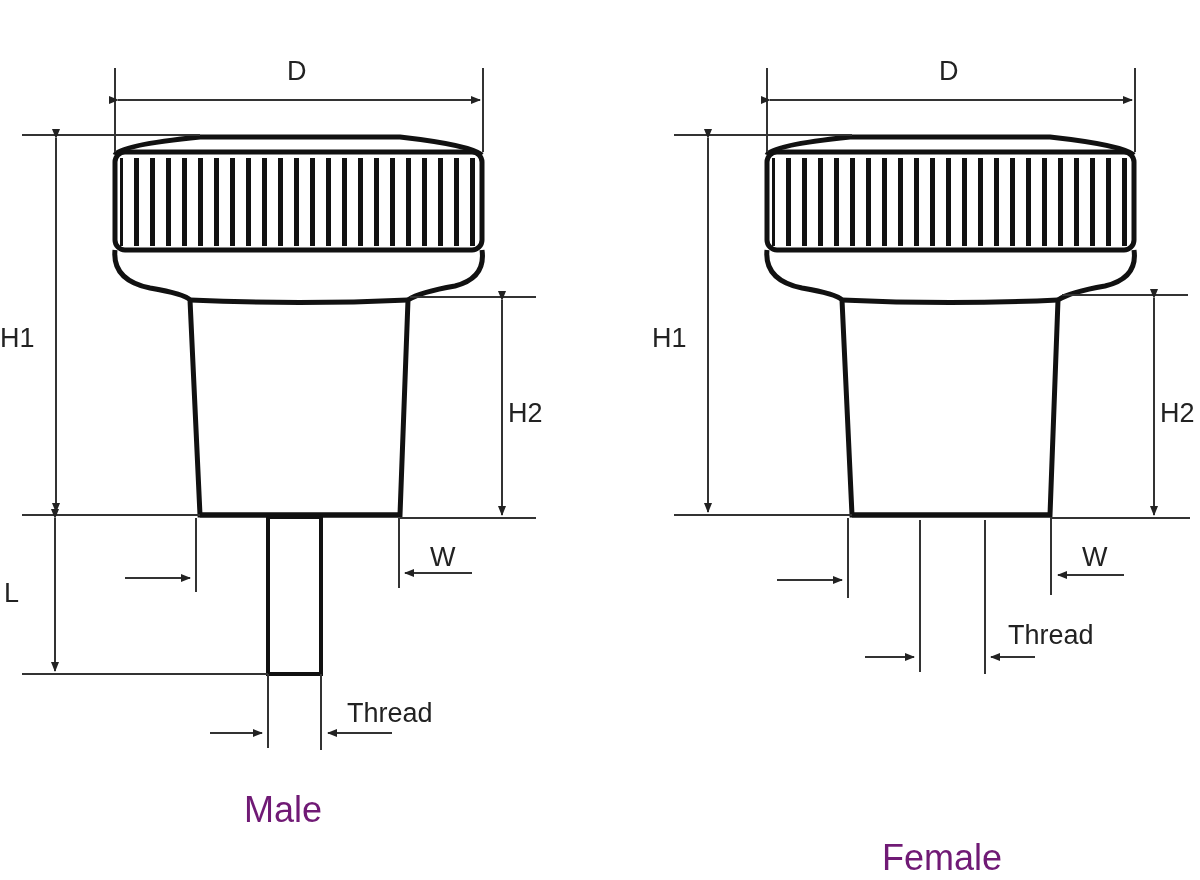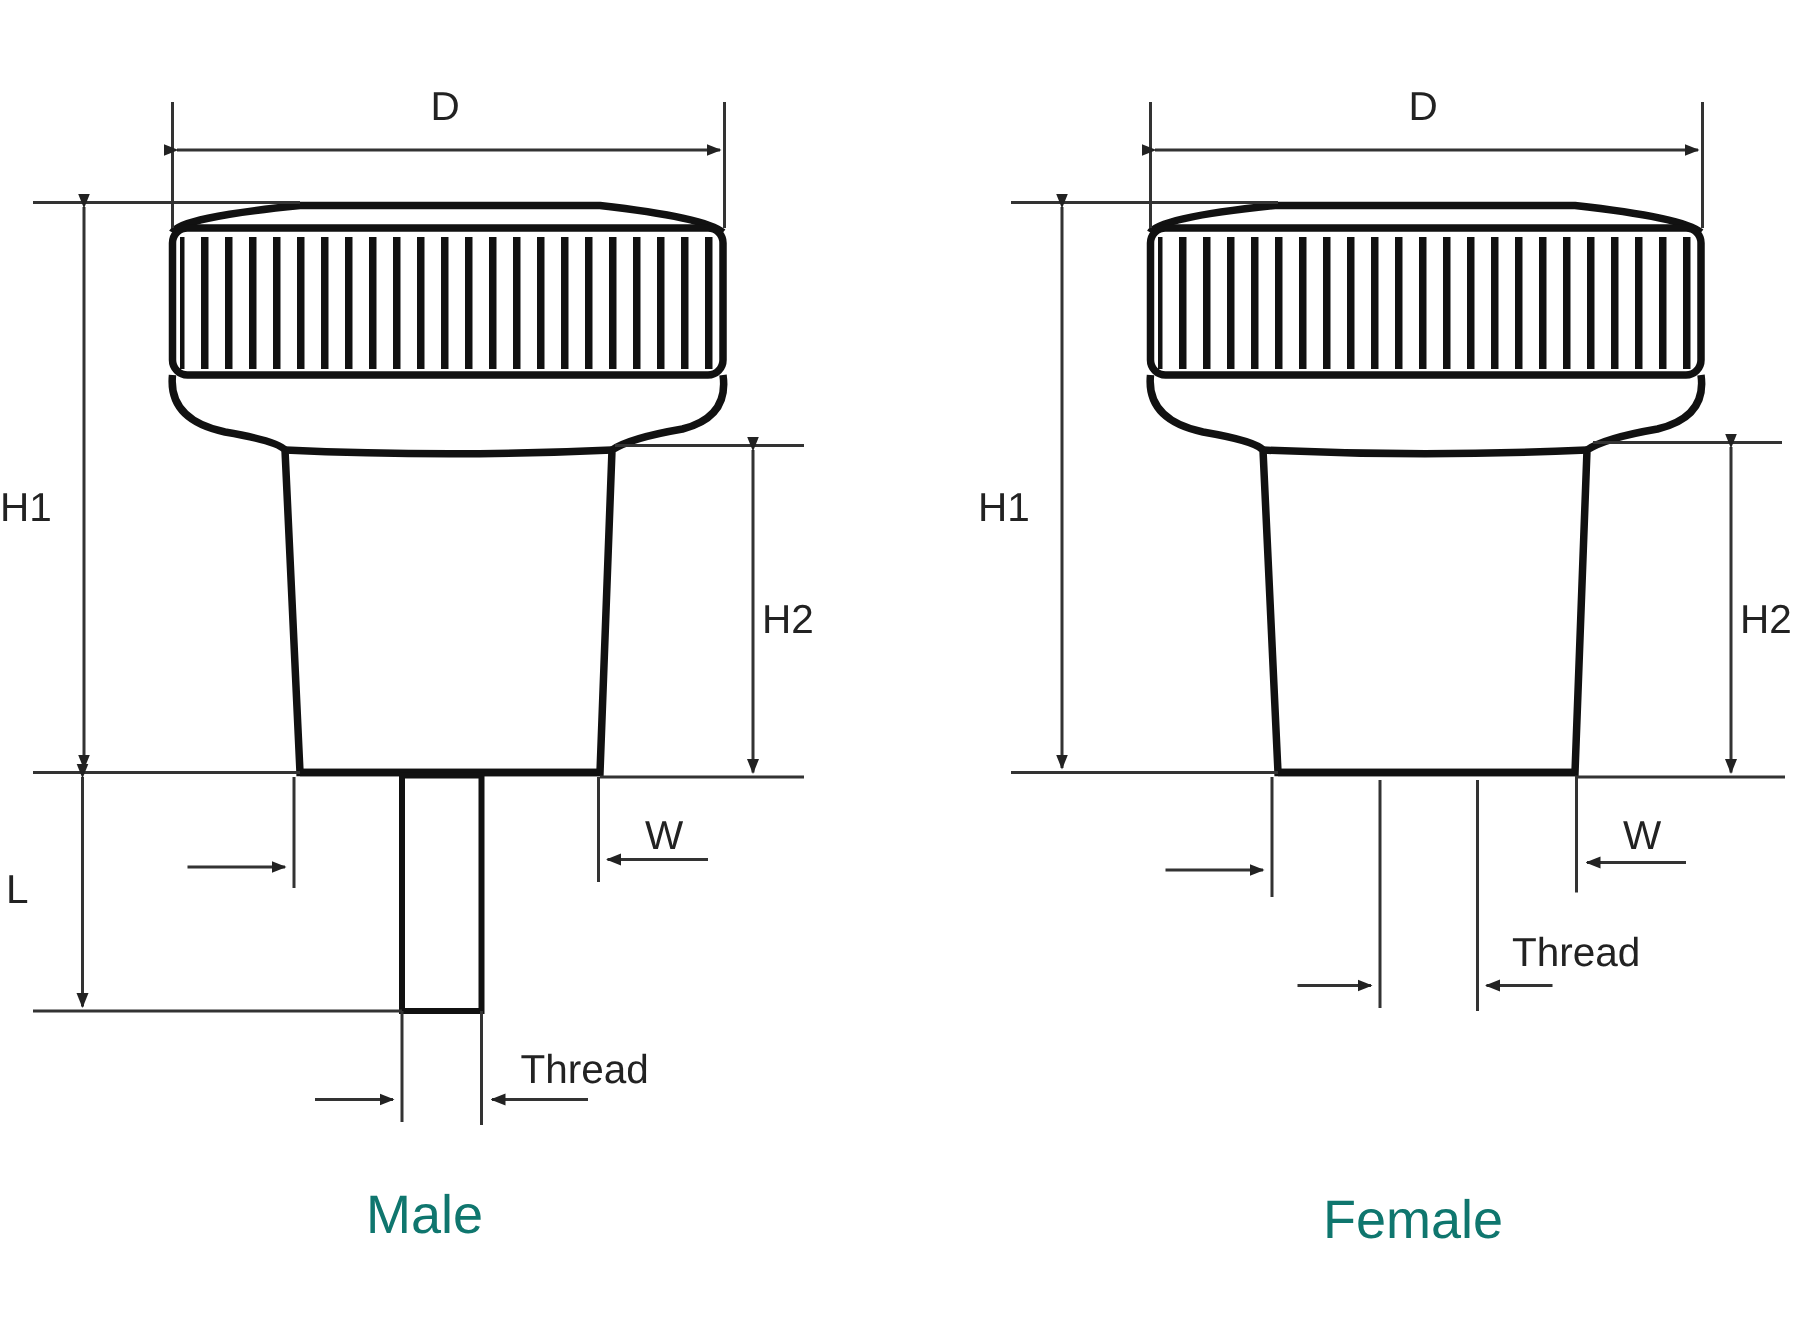--- a/index.html
+++ b/index.html
@@ -1,19 +1,19 @@
 <!DOCTYPE html>
 <html><head>
 <meta charset="utf-8">
 <style>
   html,body{margin:0;padding:0;background:#fff;}
   body{width:1200px;height:880px;position:relative;overflow:hidden;font-family:"Liberation Sans",sans-serif;}
   svg{position:absolute;left:0;top:0;}
   .lbl{position:absolute;color:#222;font-size:27px;line-height:1;white-space:nowrap;}
-  .cap{position:absolute;color:#0f766e;font-size:36px;line-height:1;white-space:nowrap;}
+  .cap{position:absolute;color:#701a75;font-size:36px;line-height:1;white-space:nowrap;}
 </style>
 </head>
 <body>
 
 <svg width="1200" height="880" viewBox="0 0 1200 880" xmlns="http://www.w3.org/2000/svg">
   <defs>
     <marker id="ah" markerWidth="10" markerHeight="10" refX="9" refY="5" orient="auto" markerUnits="userSpaceOnUse">
       <path d="M0,1 L10,5 L0,9 z" fill="#222"></path>
     </marker>
     <pattern id="knurl" x="118" y="0" width="16" height="10" patternUnits="userSpaceOnUse">
@@ -107,13 +107,13 @@
 <span class="lbl" style="left:430px;top:544px;">W</span>
 <span class="lbl" style="left:4px;top:580px;">L</span>
 <span class="lbl" style="left:347px;top:700px;">Thread</span>
 <span class="cap" style="left:244px;top:792px;">Male</span>
 
 <span class="lbl" style="left:939px;top:58px;">D</span>
 <span class="lbl" style="left:652px;top:325px;">H1</span>
 <span class="lbl" style="left:1160px;top:400px;">H2</span>
 <span class="lbl" style="left:1082px;top:544px;">W</span>
 <span class="lbl" style="left:1008px;top:622px;">Thread</span>
-<span class="cap" style="left:882px;top:795px;">Female</span>
+<span class="cap" style="left:882px;top:840px;">Female</span>
 
 </body></html>

